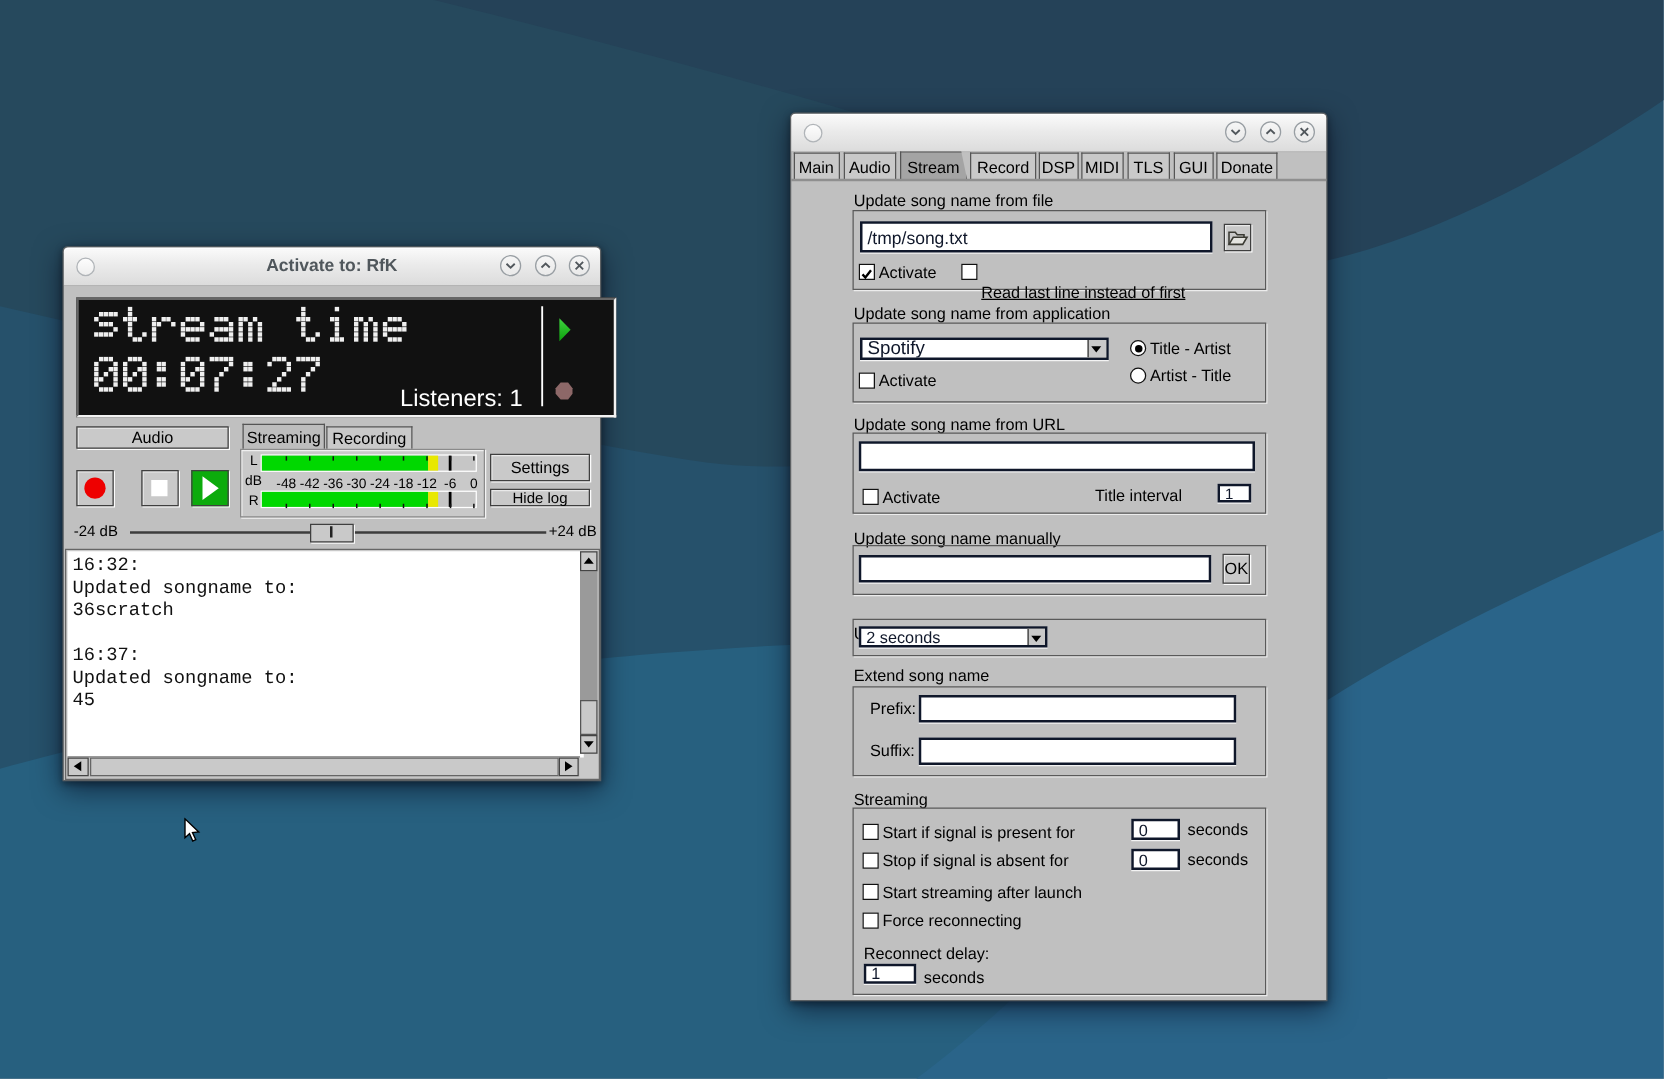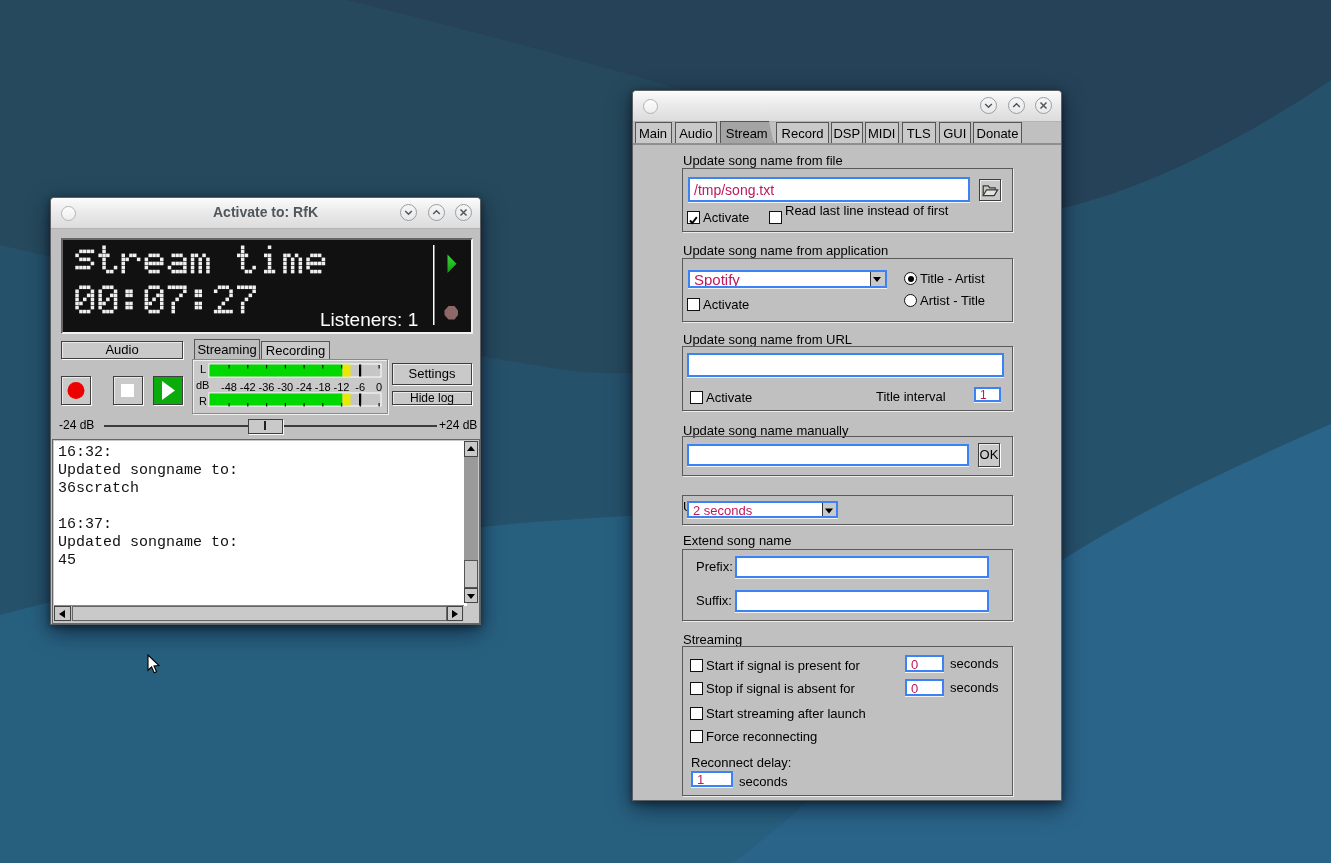--- a/index.html
+++ b/index.html
@@ -12,22 +12,22 @@
 .ttl{position:absolute;left:0;right:0;top:6px;text-align:center;font-size:14px;font-weight:bold;color:#50575c;}
 .mcirc{position:absolute;left:10px;top:8px;width:13px;height:13px;border-radius:50%;
  border:1px solid #b0b4b8;background:linear-gradient(#fdfdfd,#eee);}
 .wbtn{position:absolute;top:5.5px;width:15px;height:15px;border-radius:50%;border:1px solid #989ea3;background:rgba(255,255,255,.25);}
 .wbtn svg{position:absolute;left:0;top:0;}
 
 .btn{position:absolute;background:#c9c9c9;border:1px solid #3f3f3f;box-shadow:1px 1px 0 rgba(255,255,255,.95),inset 1px 1px 0 rgba(255,255,255,.6);
  text-align:center;color:#000;}
 .gb{position:absolute;border:1px solid #5a5a5a;box-shadow:1px 1px 0 rgba(255,255,255,.7);}
 .lbl{position:absolute;font-size:13px;color:#000;white-space:nowrap;}
-.inp{position:absolute;background:#fff;border:2px solid #3b82f6;box-shadow:0 1px 0 rgba(255,255,255,.8);
- font-size:14px;color:#be185d;white-space:nowrap;overflow:hidden;}
+.inp{position:absolute;background:#fff;border:2px solid #0f172a;box-shadow:0 1px 0 rgba(255,255,255,.8);
+ font-size:14px;color:#0f172a;white-space:nowrap;overflow:hidden;}
 .inp span{position:absolute;left:4px;top:50%;transform:translateY(-50%);}
 .cb{position:absolute;width:11px;height:11px;background:#fff;border:1px solid #111;}
 .rad{position:absolute;width:11px;height:11px;background:#fff;border:1px solid #111;border-radius:50%;}
 .rdot{position:absolute;left:2.5px;top:2.5px;width:6px;height:6px;border-radius:50%;background:#000;}
 .tab{position:absolute;background:#c9c9c9;border:1px solid #555;border-bottom:none;font-size:13px;text-align:center;color:#000;}
 .tabact{background:#a4a4a4;}
 </style></head><body>
 
 <svg class="abs" width="1331" height="863" viewBox="0 0 1331 863" style="left:0;top:0">
  <rect width="1331" height="863" fill="#26516b"></rect>
@@ -55,21 +55,21 @@
         <path d="M4.2,9 L7.5,5.8 L10.8,9" fill="none" stroke="#51575c" stroke-width="1.5"></path>
       </svg>
     </div>
  <div class="wbtn" style="left:404px;">
       <svg width="15" height="15">
         <path d="M4.5,4.5 L10.5,10.5 M10.5,4.5 L4.5,10.5" fill="none" stroke="#51575c" stroke-width="1.5"></path>
       </svg>
     </div>
 
  <div class="abs" style="left:10px;top:40px;width:408px;height:92px;background:#111;
-   border-top:2px solid #666;border-left:2px solid #666;border-right:2px solid #f2f2f2;border-bottom:2px solid #f2f2f2;">
+   border-top:2px solid #666;border-left:2px solid #666;border-right:2px solid #f2f2f2;border-bottom:2px solid #f2f2f2;padding-left:20px;">
   <svg class="abs" width="404" height="88" style="left:0;top:0">
         <g fill="#efefef">
           <rect x="16.2" y="9.6" width="3.5" height="3.55"></rect>
           <rect x="20.0" y="9.6" width="3.5" height="3.55"></rect>
           <rect x="23.9" y="9.6" width="3.5" height="3.55"></rect>
           <rect x="27.7" y="9.6" width="3.5" height="3.55"></rect>
           <rect x="12.3" y="13.6" width="3.5" height="3.55"></rect>
           <rect x="16.2" y="17.6" width="3.5" height="3.55"></rect>
           <rect x="20.0" y="17.6" width="3.5" height="3.55"></rect>
           <rect x="23.9" y="17.6" width="3.5" height="3.55"></rect>
@@ -457,21 +457,21 @@
  <div class="btn" style="left:346px;top:88px;width:20px;height:20px;">
    <svg width="20" height="20">
         <path d="M3.2,15.5 L3.2,5.8 L8.2,5.8 L9.8,7.8 L15.2,7.8 L15.2,9.8" fill="none" stroke="#3a3a33" stroke-width="1.25"></path>
    <path d="M3.2,15.5 L6.6,9.8 L17.6,9.8 L14.2,15.5 Z" fill="#e4e4e0" stroke="#3a3a33" stroke-width="1.25"></path>
       </svg></div>
  <div class="cb" style="left:54px;top:120px;"><svg width="11" height="11">
         <path d="M2,5.5 L4.3,8 L8.8,2.2" fill="none" stroke="#000" stroke-width="1.9"></path>
       </svg></div>
  <div class="lbl" style="left:70px;top:119px;">Activate</div>
  <div class="cb" style="left:136px;top:120px;"></div>
- <div class="lbl" style="left:152px;top:112px;">Read last line instead of first</div>
+ <div class="lbl" style="left:152px;top:135px;text-decoration:underline;">Read last line instead of first</div>
 
  <div class="lbl" style="left:50px;top:152px;">Update song name from application</div>
  <div class="gb" style="left:49px;top:167px;width:329px;height:62px;"></div>
  <div class="inp" style="left:55px;top:179px;width:195px;height:14px;">
       <span style="font-size:15px;text-align:center;">Spotify</span>
    <div class="abs" style="left:180px;top:-1px;width:14px;height:14px;background:#c9c9c9;border:1px solid #333;">
     <svg width="12" height="12">
           <path d="M2,4 L10,4 L6,9 Z" fill="#000"></path>
         </svg></div>
     </div>

